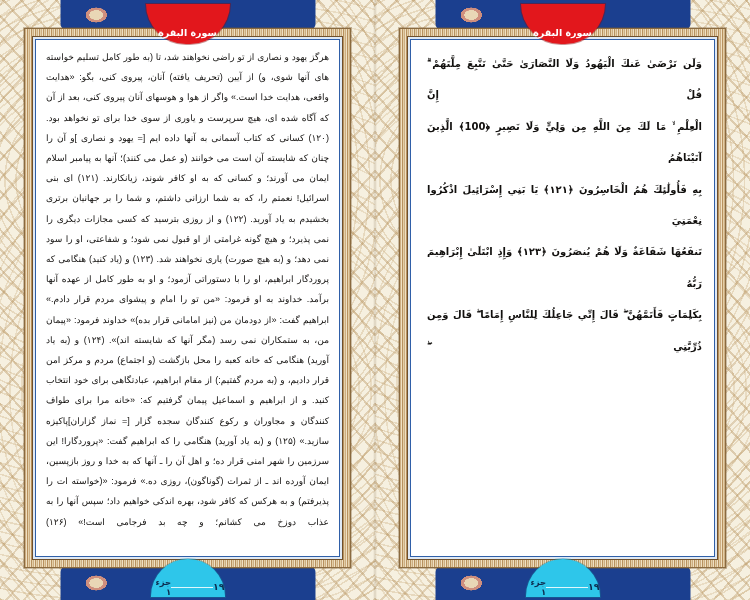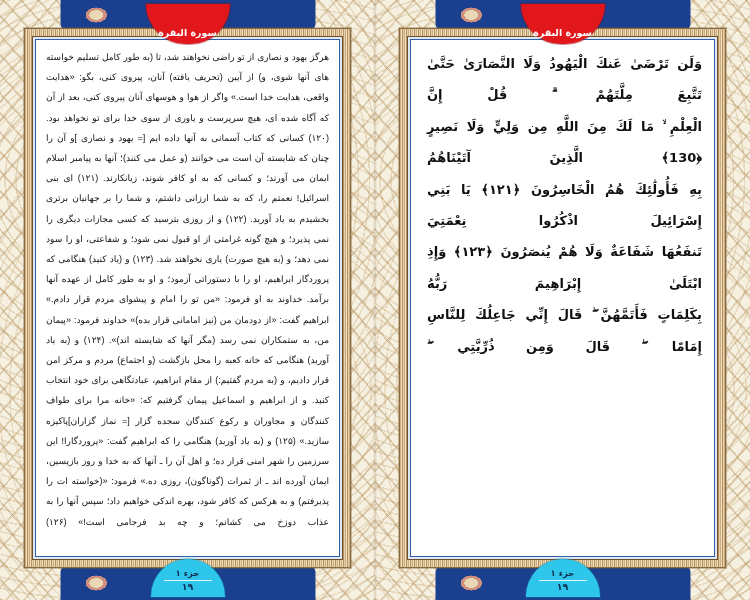--- a/index.html
+++ b/index.html
@@ -95,23 +95,23 @@
   }
 
   
   .juz-badge {
     position: absolute;
     bottom: 3px; left: 50%; transform: translateX(-50%);
     width: 74px; height: 38px;
     background: #2ec6ea;
     border-radius: 46px 46px 0 0;
     z-index: 6;
-    display: flex; flex-direction: column;
+    display: flex; 
     align-items: center; justify-content: flex-start;
-    padding-top: 10px;
+    padding-top: 19px;
     box-shadow: 0 0 0 1px rgba(20,120,150,.4);
   }
   .juz-badge .juz-label {
     color: #0d2f52; font-size: 8.5px; font-weight: bold;
     direction: rtl; line-height: 1.1;
   }
   .juz-badge .juz-rule {
     width: 48px; height: 1px; background: rgba(255,255,255,.85);
     margin: 1.5px 0;
   }
@@ -159,21 +159,21 @@
     overflow: hidden;
   }
   .text-body.persian {
     font-family: Liberation Sans, sans-serif;
     font-size: 9.05px;
     line-height: 20.2px;
     word-spacing: .3px;
   }
   .text-body.arabic {
     font-family: "DejaVu Sans", "Liberation Sans", sans-serif;
-    font-size: 13px;
+    font-size: 10px;
     line-height: 31.4px;
     font-weight: bold;
     word-spacing: .6px;
     padding: 8px 12px 6px 16px;
   }
   .text-body.arabic .ayah-line { display: block; }
 
   
   .gutter {
     position: absolute;
@@ -222,21 +222,21 @@
 
     <div class="surah-badge">
       <span>سورة البقرة</span>
     </div>
 
     <div class="frame-outer">
       <div class="frame-mid">
         <div class="frame-inner">
             <div class="text-body arabic" id="arabic-text">
               <div class="ayah-line">وَلَن تَرْضَىٰ عَنكَ الْيَهُودُ وَلَا النَّصَارَىٰ حَتَّىٰ تَتَّبِعَ مِلَّتَهُمْ ۗ قُلْ إِنَّ</div>
-              <div class="ayah-line">الْعِلْمِ ۙ مَا لَكَ مِنَ اللَّهِ مِن وَلِيٍّ وَلَا نَصِيرٍ ﴿130﴾ الَّذِينَ آتَيْنَاهُمُ</div>
+              <div class="ayah-line">الْعِلْمِ ۙ مَا لَكَ مِنَ اللَّهِ مِن وَلِيٍّ وَلَا نَصِيرٍ ﴿100﴾ الَّذِينَ آتَيْنَاهُمُ</div>
               <div class="ayah-line">بِهِ فَأُولَٰئِكَ هُمُ الْخَاسِرُونَ ﴿١٢١﴾ يَا بَنِي إِسْرَائِيلَ اذْكُرُوا نِعْمَتِيَ</div>
               <div class="ayah-line">تَنفَعُهَا شَفَاعَةٌ وَلَا هُمْ يُنصَرُونَ ﴿١٢٣﴾ وَإِذِ ابْتَلَىٰ إِبْرَاهِيمَ رَبُّهُ</div>
               <div class="ayah-line">بِكَلِمَاتٍ فَأَتَمَّهُنَّ ۖ قَالَ إِنِّي جَاعِلُكَ لِلنَّاسِ إِمَامًا ۖ قَالَ وَمِن ذُرِّيَّتِي ۖ</div>
             </div>
         </div>
       </div>
     </div>
 
     <div class="juz-badge">
       <div class="juz-label">جزء ۱</div>

